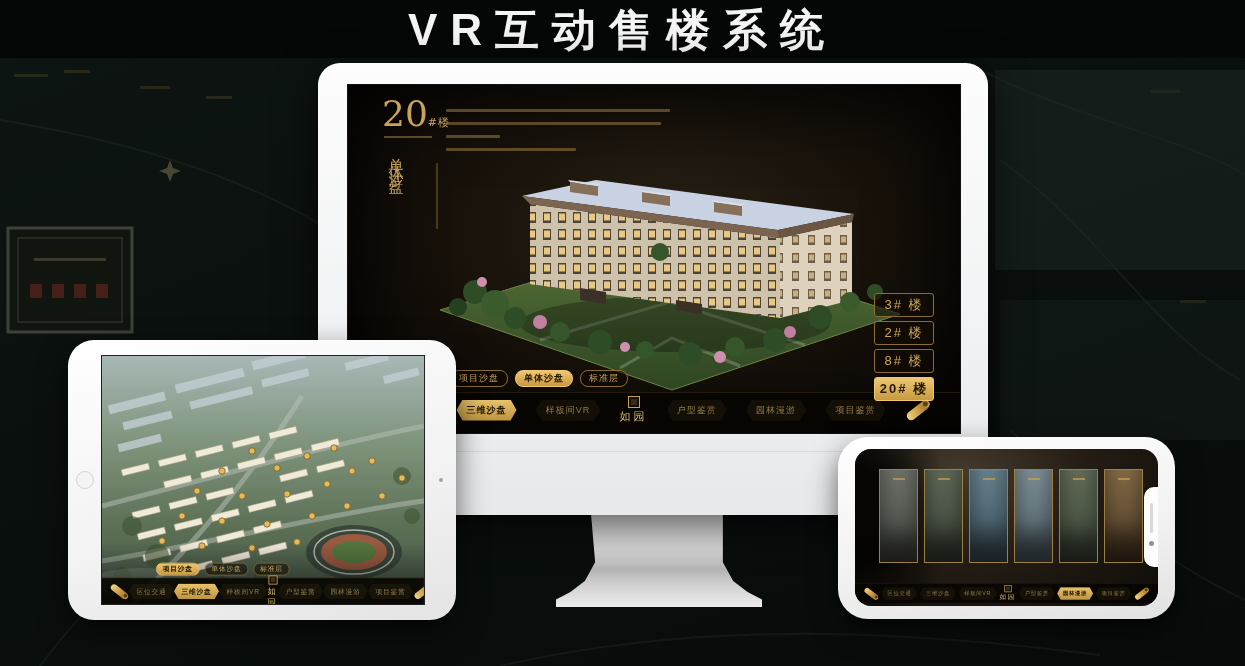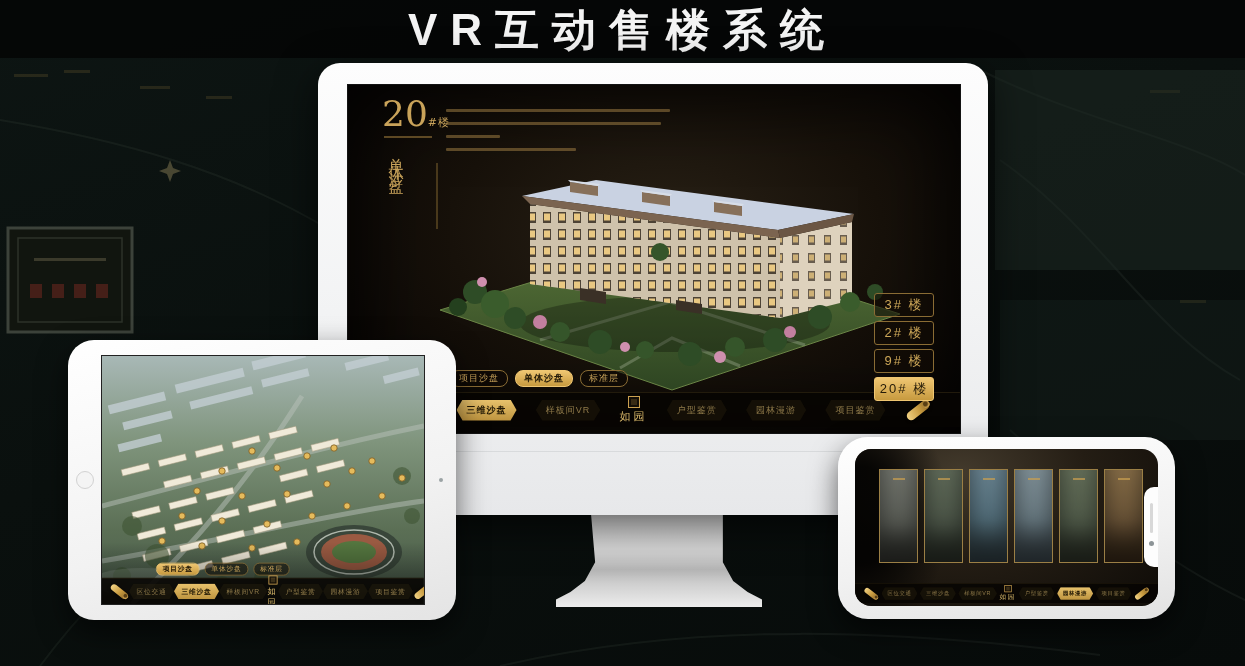--- a/index.html
+++ b/index.html
@@ -26,21 +26,21 @@
   .fbar{width:48px;height:2px;background:#8a6c34;opacity:.65;margin:4px 0 8px 2px;}
   .vtext{writing-mode:vertical-rl;font-family:"DejaVu Serif", serif;font-size:15px;
          letter-spacing:7px;color:#c9a35a;margin-left:4px;}
   .vbar-en{position:absolute;left:34px;top:60px;width:2px;height:66px;background:#8a6c34;opacity:.45;}
   .desc-lines{position:absolute;left:98px;top:24px;width:224px;}
   .desc-lines i{display:block;height:3px;background:#9a7a42;opacity:.55;margin-bottom:10px;border-radius:1px;}
   .building{position:absolute;left:72px;top:56px;width:500px;height:252px;}
   .floor-btns{position:absolute;right:26px;top:208px;display:flex;flex-direction:column;gap:4px;z-index:2;}
   .floor-btn{width:58px;text-align:center;font-size:13px;letter-spacing:2px;padding:2px 0;
              color:#cda758;background:rgba(18,12,5,.6);border:1px solid #8a6c34;border-radius:3px;cursor:pointer;}
-  .floor-btn.active{background:linear-gradient(180deg,#efc672,#c79a3f);color:#241a08;border-color:#efc672;font-weight:normal;}
+  .floor-btn.active{background:linear-gradient(180deg,#efc672,#c79a3f);color:#241a08;border-color:#efc672;font-weight:bold;}
   .tabsrow{display:flex;gap:7px;}
   .m-tabs{position:absolute;left:102px;bottom:46px;}
   .tab{font-size:9px;letter-spacing:1px;color:#c9a35a;border:1px solid #8a6c34;border-radius:8px;
        padding:1px 8px;background:rgba(15,10,4,.55);cursor:pointer;white-space:nowrap;}
   .tab.active{background:linear-gradient(180deg,#efc672,#c79a3f);color:#241a08;border-color:#efc672;font-weight:bold;}
   
   .appnav{position:absolute;left:0;right:0;bottom:6px;height:34px;display:flex;align-items:center;
           justify-content:space-evenly;background:rgba(7,5,2,.88);border-top:1px solid rgba(200,160,80,.14);
           padding:0 10px;}
   .nav-item{font-size:9px;letter-spacing:1px;color:#8f7a4a;padding:4px 10px;white-space:nowrap;cursor:pointer;
@@ -227,21 +227,21 @@
             <circle cx="300" cy="215" r="6" fill="#cf8fae"></circle>
           <circle cx="370" cy="190" r="6" fill="#c27f9f"></circle>
             <circle cx="62" cy="140" r="5" fill="#cf8fae"></circle>
           <circle cx="205" cy="205" r="5" fill="#cf8fae"></circle>
         </g>
       </svg>
 
       <div class="floor-btns">
         <div class="floor-btn">3# 楼</div>
         <div class="floor-btn">2# 楼</div>
-        <div class="floor-btn">9# 楼</div>
+        <div class="floor-btn">8# 楼</div>
         <div class="floor-btn active">20# 楼</div>
       </div>
 
       <div class="tabsrow m-tabs">
         <div class="tab">项目沙盘</div>
         <div class="tab active">单体沙盘</div>
         <div class="tab">标准层</div>
       </div>
 
       <div class="appnav">

